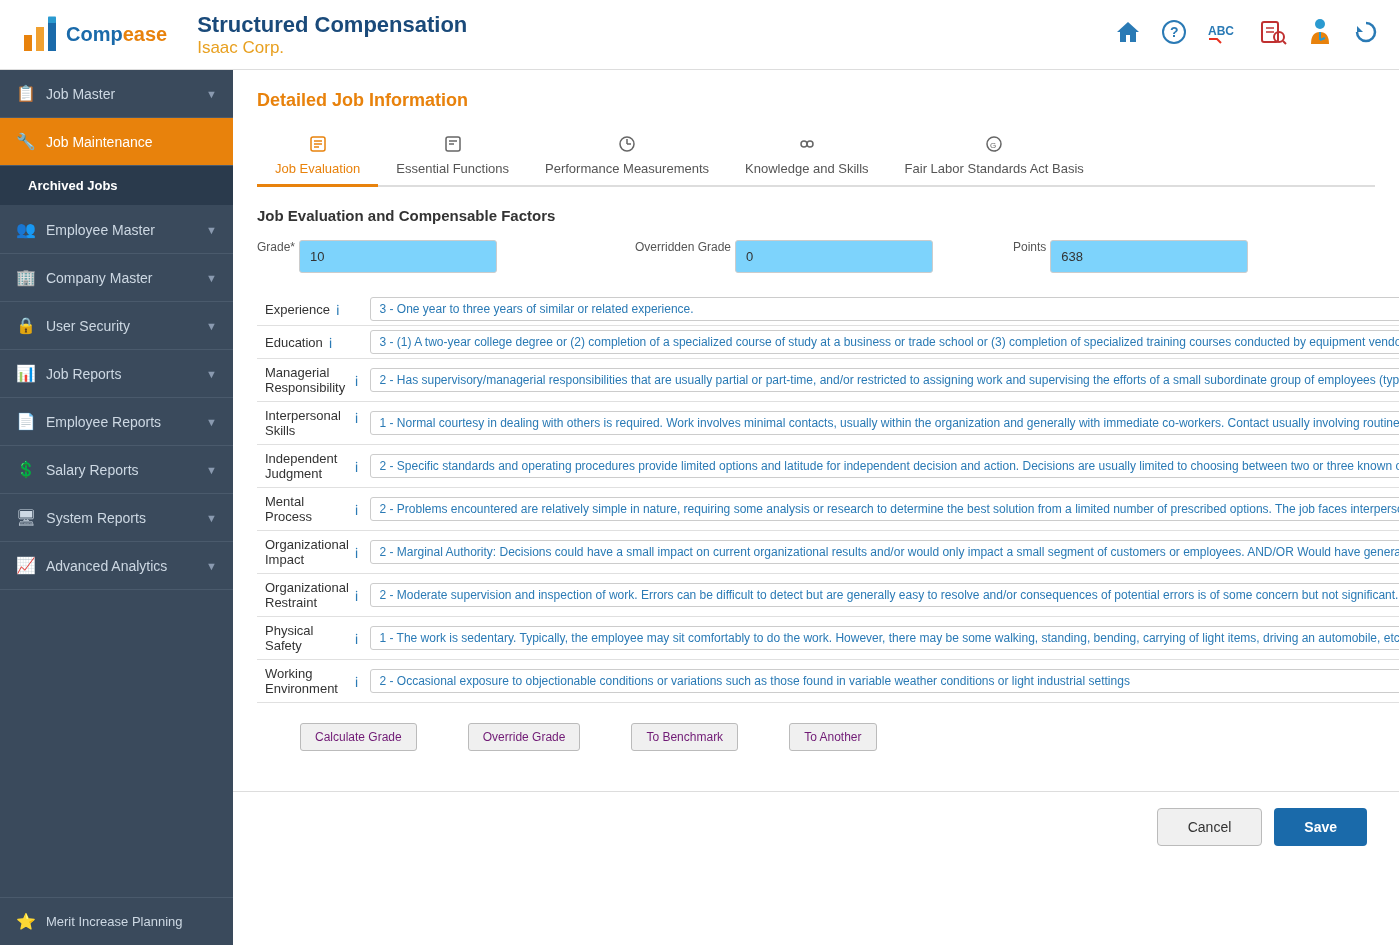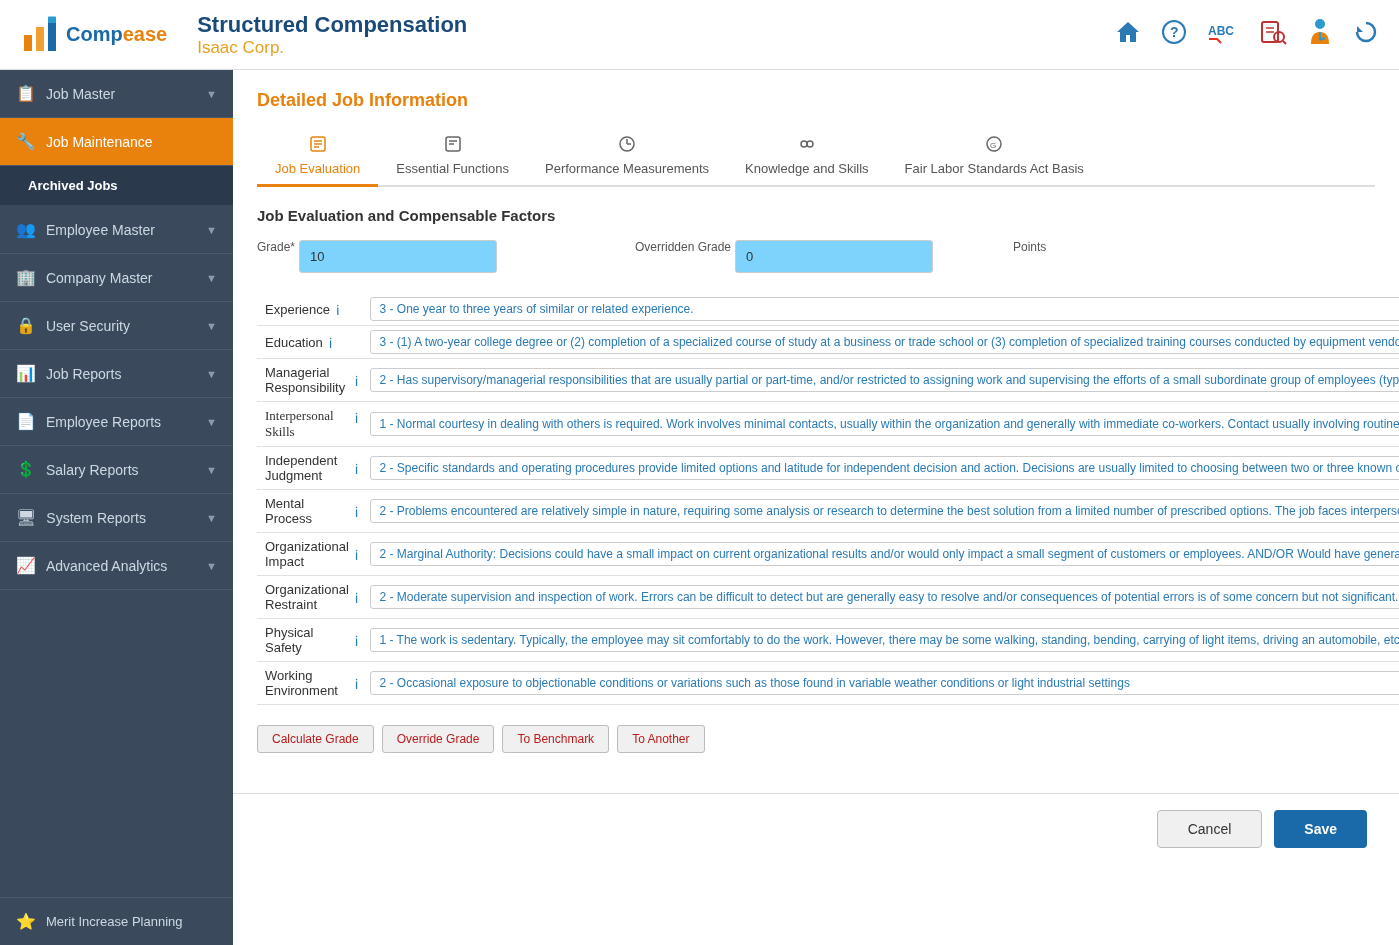--- a/index.html
+++ b/index.html
@@ -73,21 +73,21 @@
     .factors-table { width: 100%; border-collapse: collapse; margin-bottom: 20px; }
     .factors-table tr { border-bottom: 1px solid #e0e0e0; }
     .factors-table td { padding: 6px 8px; vertical-align: middle; }
     .factor-name { width: 200px; color: #333; font-size: 13px; }
     .factor-info { color: #2a7ab5; font-size: 14px; margin-left: 6px; cursor: pointer; }
 
     
     .action-buttons { display: flex; gap: 8px; margin-bottom: 20px; }
     .btn {
       padding: 6px 14px; border: 1px solid #bbb; border-radius: 3px;
-      cursor: pointer; font-size: 12px; background: #f0f0f0; color: #b91c1c;
+      cursor: pointer; font-size: 12px; background: #f0f0f0; color: #701a75; margin-left: 43px;
     }
 
     
     .footer-buttons {
       display: flex; justify-content: flex-end; gap: 12px;
       padding: 16px 32px; border-top: 1px solid #ddd; background: #fff;
       position: sticky; bottom: 0;
     }
     .btn-cancel {
       padding: 10px 30px; background: #f0f0f0; border: 1px solid #bbb;
@@ -324,20 +324,21 @@
         <div class="form-group grade">
           <label class="form-label">Grade*</label>
           <input class="form-input" type="text" value="10" style="">
         </div>
         <div class="form-group overridden">
           <label class="form-label">Overridden Grade</label>
           <input class="form-input" type="text" value="0" style="">
         </div>
         <div class="form-group points">
           <label class="form-label">Points</label>
+          <input class="form-input" type="text" value="638" style="">
         </div>
       </div>
 
       <table class="factors-table">
         <tbody id="factors-tbody">
         <tr>
       <td class="factor-name" style="width:200px;">
         <div style="display:flex;align-items:center;">
           <span>Experience</span>
           <span class="factor-info" title="Info">ℹ</span>
@@ -373,21 +374,21 @@
       </td>
       <td style="padding:4px 4px;">
         <div style="display:flex;align-items:center;border:1px solid #ccc;border-radius:3px;padding:4px 8px;background:#fff;">
           <span style="flex:1;font-size:12px;color:#2a7ab5;overflow:hidden;white-space:nowrap;text-overflow:ellipsis;">2 - Has supervisory/managerial responsibilities that are usually partial or part-time, and/or restricted to assigning work and supervising the efforts of a small subordinate group of employees (typically up ...</span>
 
         </div>
       </td>
     </tr>
             <tr>
       <td class="factor-name" style="width:200px;">
-        <div style="display:flex;align-items:flex-start;font-family:Liberation Serif, serif;">
+        <div style="display:flex;align-items:flex-start;">
           <span>Interpersonal Skills</span>
           <span class="factor-info" title="Info">ℹ</span>
         </div>
       </td>
       <td style="padding:4px 4px;">
         <div style="display:flex;align-items:center;border:1px solid #ccc;border-radius:3px;padding:4px 8px;background:#fff;">
           <span style="flex:1;font-size:12px;color:#2a7ab5;overflow:hidden;white-space:nowrap;text-overflow:ellipsis;">1 - Normal courtesy in dealing with others is required. Work involves minimal contacts, usually within the organization and generally with immediate co-workers. Contact usually involving routine, non-se...</span>
 
         </div>
       </td>

